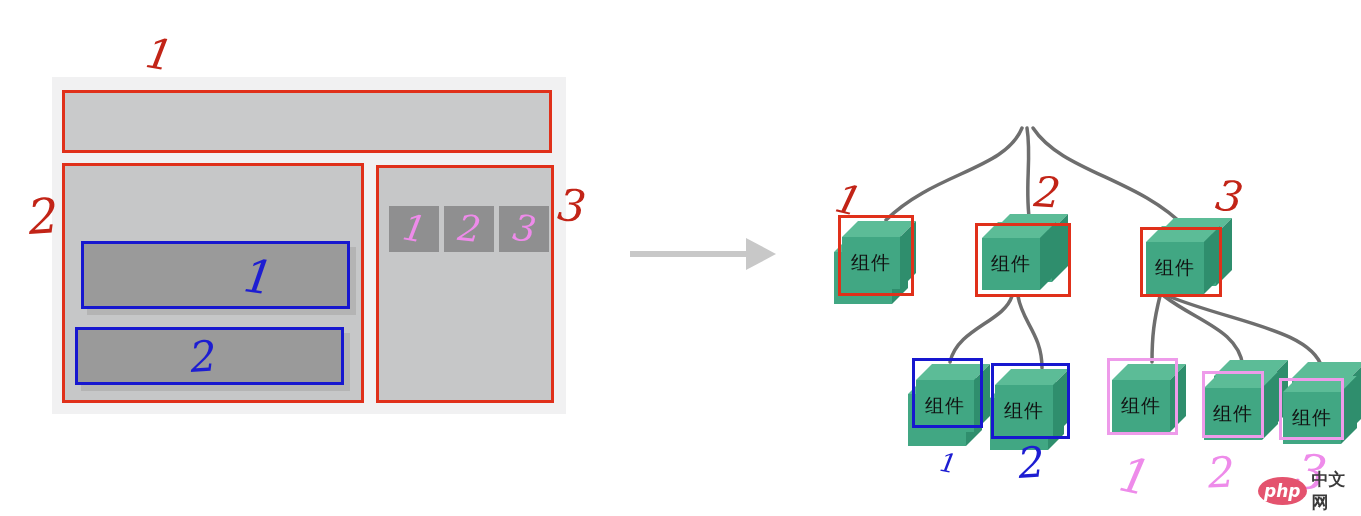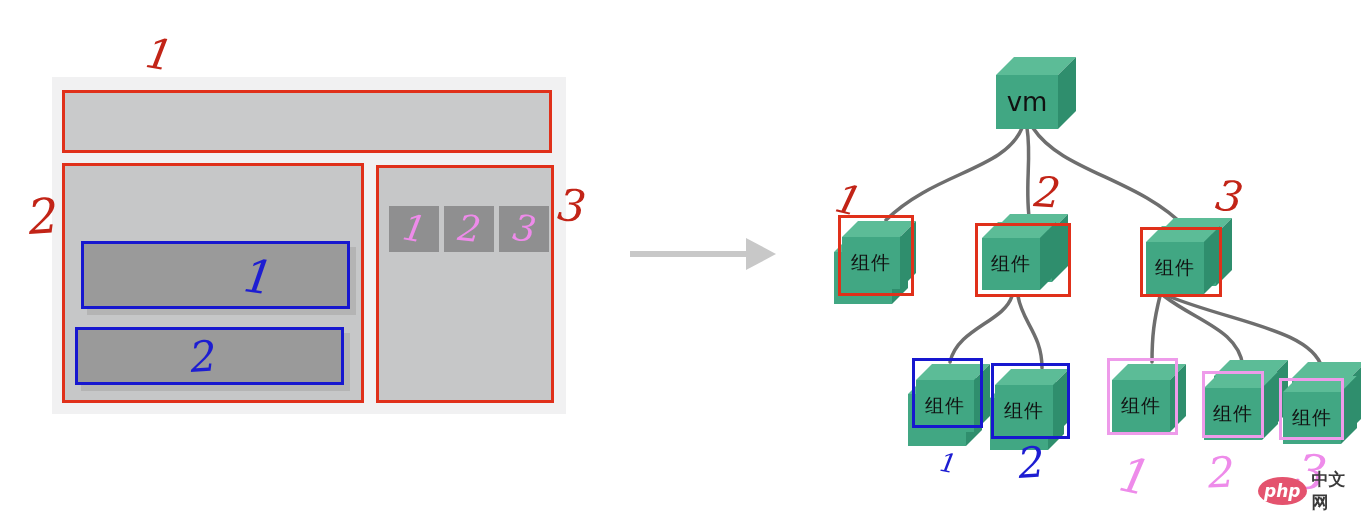--- a/index.html
+++ b/index.html
@@ -107,25 +107,20 @@
       <path d="M 1027 128 C 1032 160, 1024 188, 1030 224"></path>
       <path d="M 1033 128 C 1062 172, 1138 178, 1186 228"></path>
       <path d="M 1012 296 C 1004 322, 958 328, 950 362"></path>
       <path d="M 1018 296 C 1022 322, 1042 334, 1042 368"></path>
       <path d="M 1160 296 C 1154 320, 1152 336, 1152 362"></path>
       <path d="M 1164 296 C 1198 322, 1238 330, 1243 366"></path>
       <path d="M 1168 296 C 1232 322, 1312 330, 1322 368"></path>
     </g>
   </svg>
 
-  <div class="cube cube-lg abs" style="left:996px;top:57px;">
-    <div class="face top"></div>
-    <div class="face side"></div>
-    <div class="face front">vm</div>
-  </div>
 
   <div class="cube cube-sm abs" style="left:834px;top:236px;">
     <div class="face top"></div>
       <div class="face side"></div>
       <div class="face front"></div>
   </div>
   <div class="cube cube-sm abs" style="left:842px;top:221px;">
     <div class="face top"></div>
     <div class="face side"></div>
     <div class="face front">组件</div>

